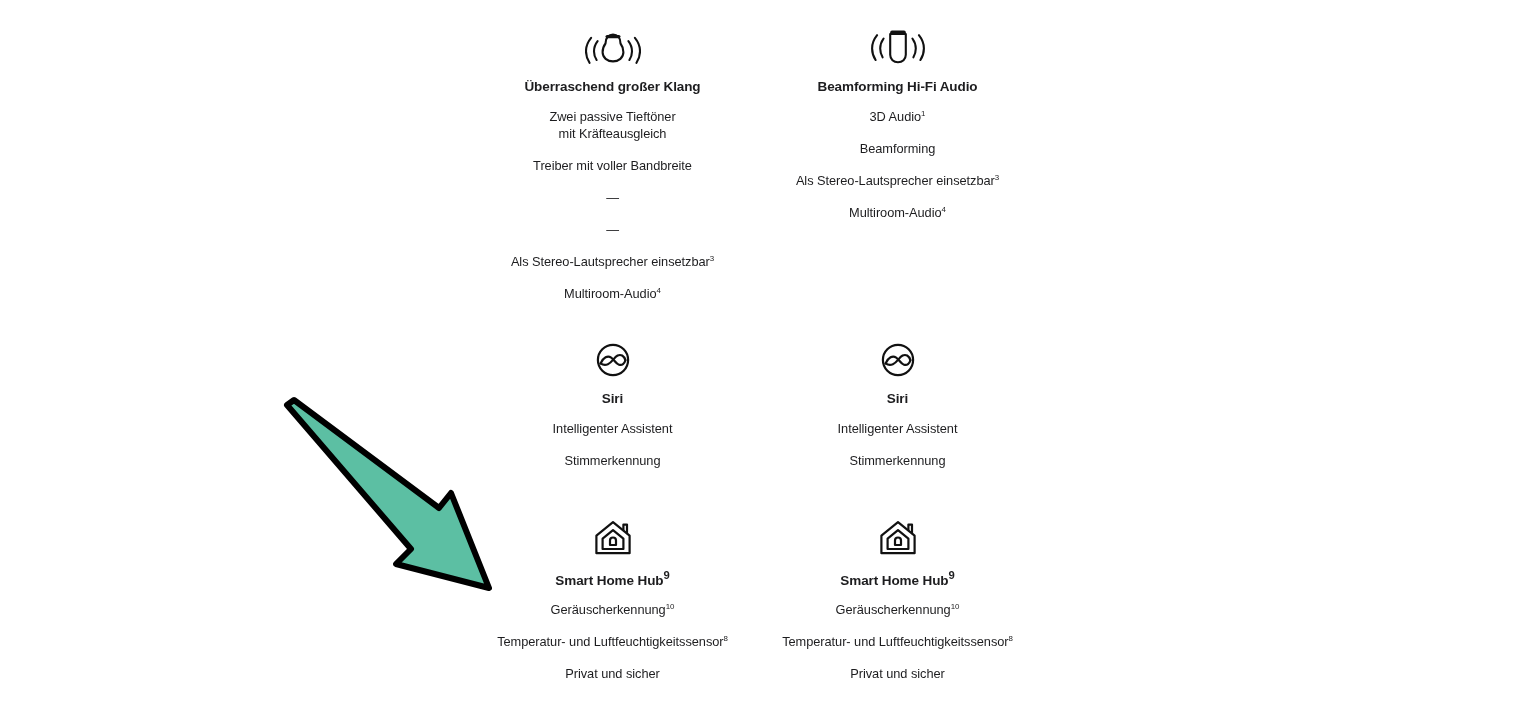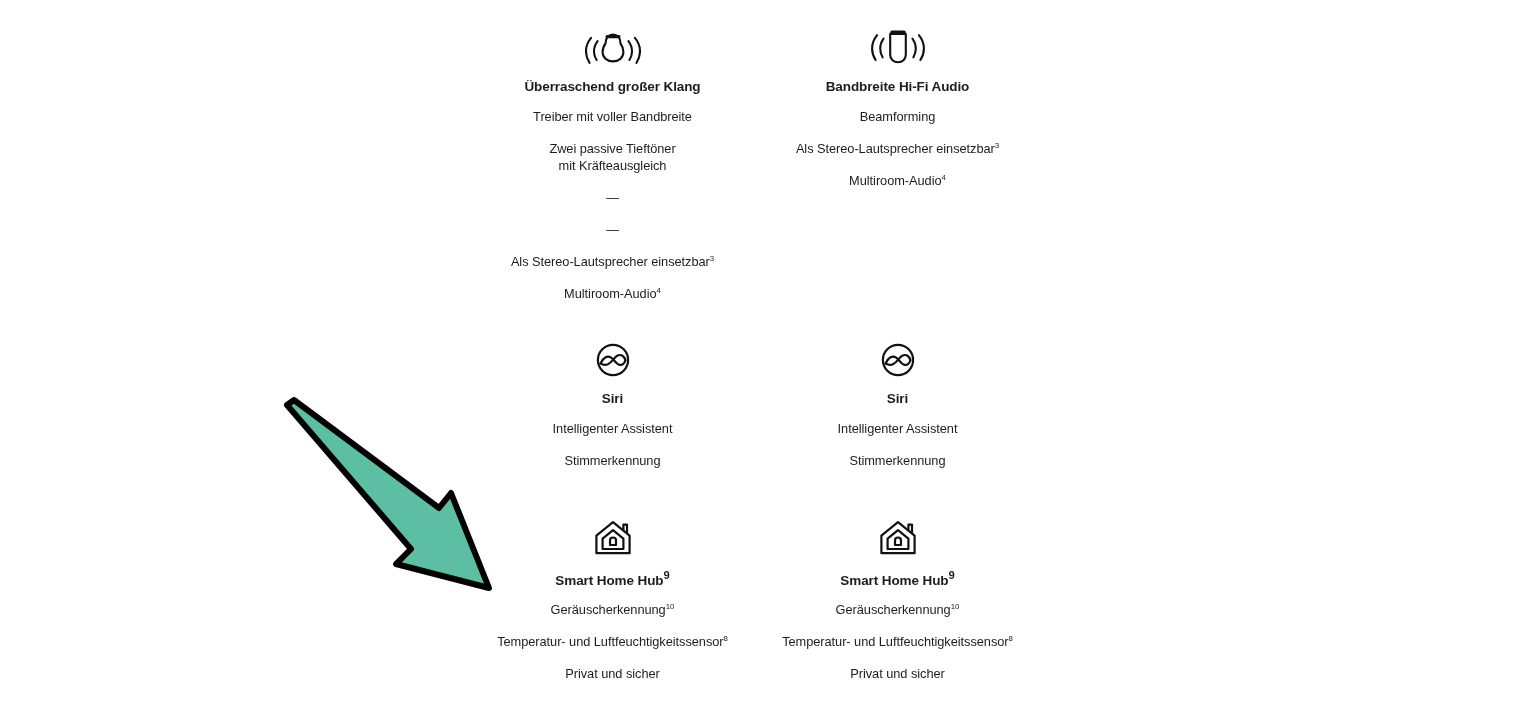--- a/index.html
+++ b/index.html
@@ -115,43 +115,44 @@
           <path d="M20.5 16.5 C20.5 10.5 23.8 7.5 28 7.5 C32.2 7.5 35.5 10.5 35.5 16.5 C37.4 19 38.4 22 38.4 25.3 C38.4 30.6 33.8 34.4 28 34.4 C22.2 34.4 17.6 30.6 17.6 25.3 C17.6 22 18.6 19 20.5 16.5 Z"></path>
           <path d="M22.2 9.6 L33.8 9.6" stroke-width="3.4"></path>
           <path d="M12.6 14.2 C10.2 17.3 9 20.8 9 24.4 C9 27.4 9.9 30.3 11.6 33"></path>
           <path d="M6.1 10.8 C2.8 14.8 1 19.4 1 24.2 C1 28.3 2.2 32.2 4.5 35.8"></path>
           <path d="M43.4 14.2 C45.8 17.3 47 20.8 47 24.4 C47 27.4 46.1 30.3 44.4 33"></path>
           <path d="M49.9 10.8 C53.2 14.8 55 19.4 55 24.2 C55 28.3 53.8 32.2 51.5 35.8"></path>
         </svg>
       </div>
       <div class="feature-title">Überraschend großer Klang</div>
       <ul class="feature-list">
-          <li>Treiber mit voller Bandbreite</li>
           <li>Zwei passive Tieftöner
 mit Kräfteausgleich</li>
+          <li>Treiber mit voller Bandbreite</li>
           <li class="placeholder">—</li>
           <li class="placeholder">—</li>
           <li>Als Stereo-Lautsprecher einsetzbar<sup>3</sup></li>
           <li>Multiroom-Audio<sup>4</sup></li>
         </ul>
     </div>
 
     <div class="col">
       <div class="icon-wrap">
         <svg width="56" height="46" viewBox="0 0 56 46" fill="none" stroke="#111" stroke-width="2.1" stroke-linecap="round" stroke-linejoin="round">
           <path d="M20.2 9 L20.2 29.8 C20.2 34.2 23.6 37.3 28 37.3 C32.4 37.3 35.8 34.2 35.8 29.8 L35.8 9 Z"></path>
           <path d="M22.0 7.2 L34.0 7.2" stroke-width="3.6"></path>
           <path d="M13.6 13.5 C11.3 16.7 10.2 20.1 10.2 23.6 C10.2 26.6 11.0 29.6 12.6 32.3"></path>
           <path d="M7.1 10.2 C3.9 14.2 2.1 18.7 2.1 23.4 C2.1 27.5 3.3 31.4 5.6 35"></path>
           <path d="M42.4 13.5 C44.7 16.7 45.8 20.1 45.8 23.6 C45.8 26.6 45.0 29.6 43.4 32.3"></path>
           <path d="M48.9 10.2 C52.1 14.2 53.9 18.7 53.9 23.4 C53.9 27.5 52.7 31.4 50.4 35"></path>
         </svg>
       </div>
-      <div class="feature-title">Bandbreite Hi-Fi Audio</div>
-      <ul class="feature-list">
+      <div class="feature-title">Beamforming Hi-Fi Audio</div>
+      <ul class="feature-list">
+          <li>3D Audio<sup>1</sup></li>
           <li>Beamforming</li>
           <li>Als Stereo-Lautsprecher einsetzbar<sup>3</sup></li>
           <li>Multiroom-Audio<sup>4</sup></li>
         </ul>
     </div>
 
   </div>
 
   <div class="section section-siri">
 

